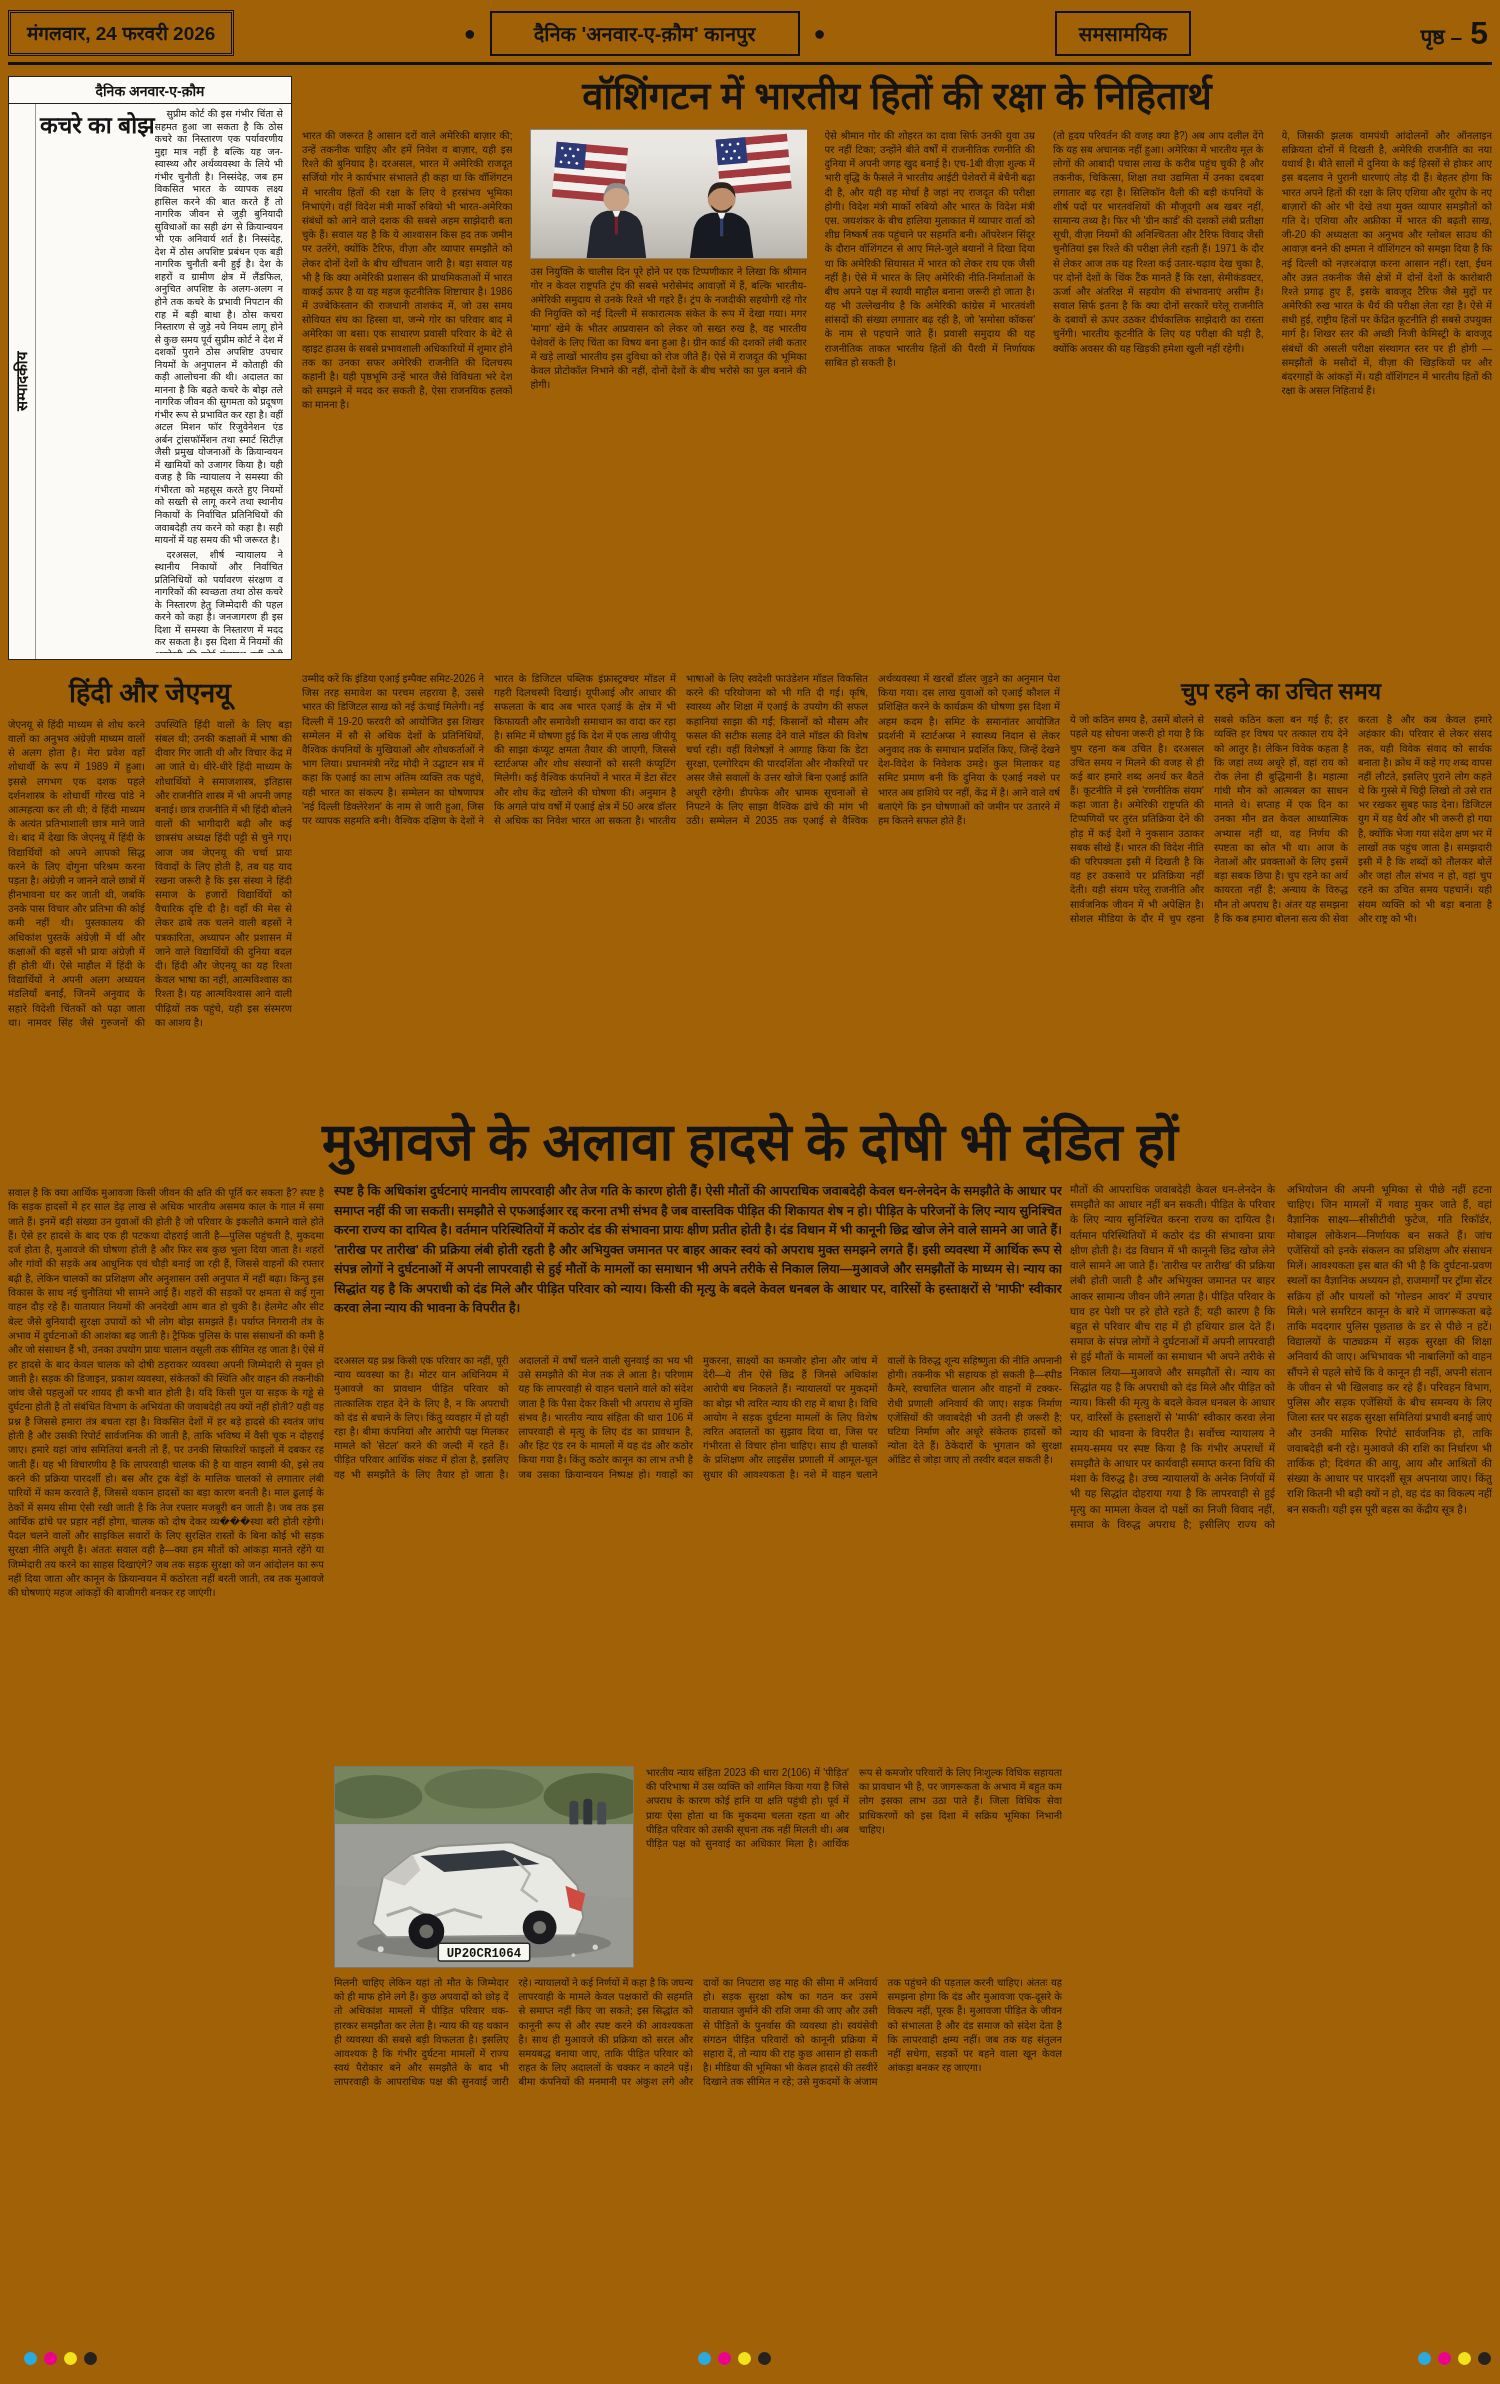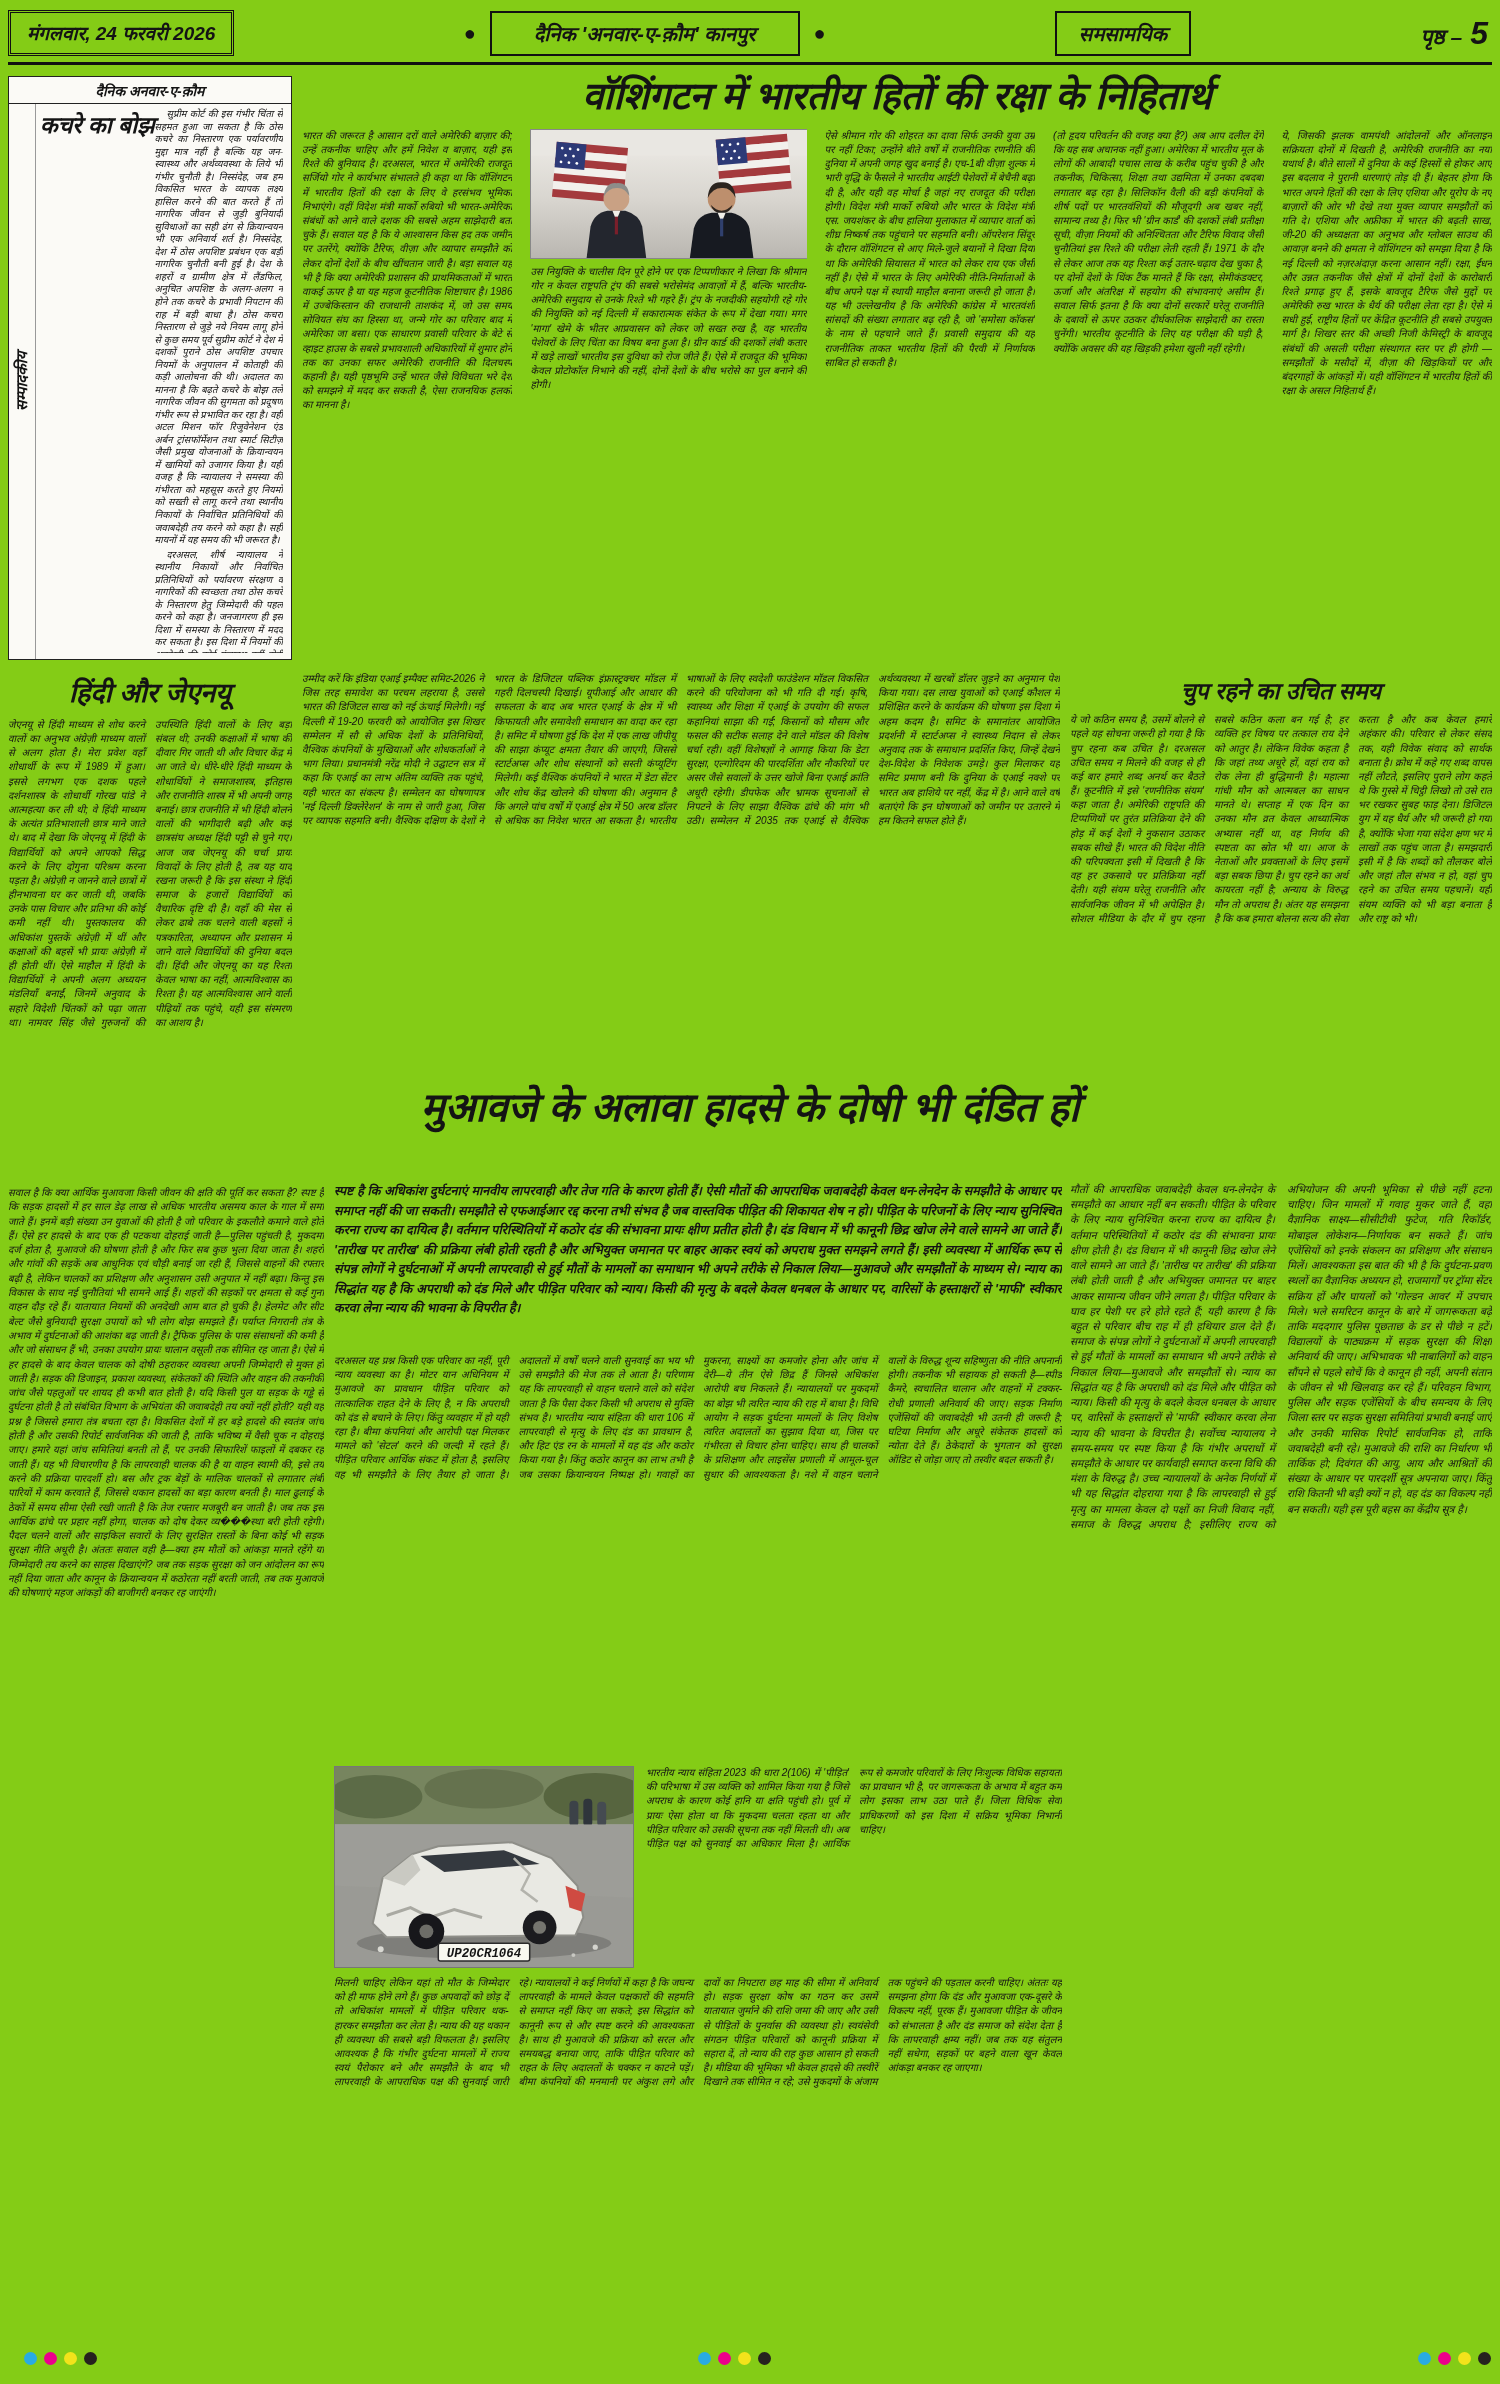--- a/index.html
+++ b/index.html
@@ -1,18 +1,18 @@
 <!DOCTYPE html>
 <html lang="hi"><head>
 <meta charset="utf-8">
 <style>
   * { margin:0; padding:0; box-sizing:border-box; }
   html,body { background:#e9e7e1; }
   body { font-family:"Liberation Sans","DejaVu Sans",sans-serif; color:#141414; }
-  .page { position:relative; width:1500px; height:2384px; background:#84cc16; margin:0 auto; overflow:hidden;font-style:italic; }
+  .page { position:relative; width:1500px; height:2384px; background:#a16207; margin:0 auto; overflow:hidden; }
 
   
   #header { position:absolute; left:8px; top:6px; width:1484px; height:54px; display:flex; align-items:center; justify-content:space-between; }
   .hbox { border:2px solid #111; padding:7px 16px; font-weight:bold; white-space:nowrap; }
   #date-box { font-size:19px; border-width:3px; border-style:double; border-color:#111; }
   #mid-group { display:flex; align-items:center; gap:14px; }
   #masthead-box { font-size:20px; padding:7px 42px; border-width:2.5px; }
   .bullet { font-size:20px; line-height:1; }
   #section-box { font-size:20px; padding:7px 22px; }
   #page-num { font-size:21px; font-weight:bold; display:flex; align-items:baseline; gap:8px; padding-right:4px; }
@@ -47,21 +47,21 @@
   #hindi-jnu h2 { font-size:27px; margin-bottom:8px; }
   #hindi-jnu .cols { columns:2; column-gap:10px; height:372px; }
   #ai-map { position:absolute; left:302px; top:672px; width:758px; height:432px; }
   #ai-map h2 { font-size:31px; margin-bottom:8px; }
   #ai-map .cols { columns:4; column-gap:10px; height:370px; }
   #silence { position:absolute; left:1070px; top:678px; width:422px; height:426px; }
   #silence h2 { font-size:23px; margin-bottom:8px; }
   #silence .cols { columns:3; column-gap:10px; height:374px; }
 
   
-  #acc-title { position:absolute; left:8px; top:1084px; width:1484px; font-size:40px; }
+  #acc-title { position:absolute; left:8px; top:1112px; width:1484px; font-size:52px; }
   #acc-left { position:absolute; left:8px; top:1186px; width:316px; height:1154px; font-size:10px; line-height:1.43; }
   #acc-intro { position:absolute; left:334px; top:1182px; width:728px; height:164px; font-weight:bold; font-size:12.6px; line-height:1.55; text-align:justify; overflow:hidden; }
   #acc-rowA { position:absolute; left:334px; top:1354px; width:728px; height:404px; columns:4; column-gap:10px; }
   #acc-rowB { position:absolute; left:334px; top:1766px; width:728px; height:202px; display:flex; gap:12px; }
   #photo2 { width:300px; height:202px; display:block; border:1px solid #777; flex:0 0 auto; }
   #acc-rowB .cols { flex:1; columns:2; column-gap:10px; height:202px; overflow:hidden; }
   #acc-rowC { position:absolute; left:334px; top:1976px; width:728px; height:356px; columns:4; column-gap:10px; }
   #acc-right { position:absolute; left:1070px; top:1182px; width:422px; height:1158px; columns:2; column-gap:12px; font-size:10.5px; line-height:1.45; }
 
   

